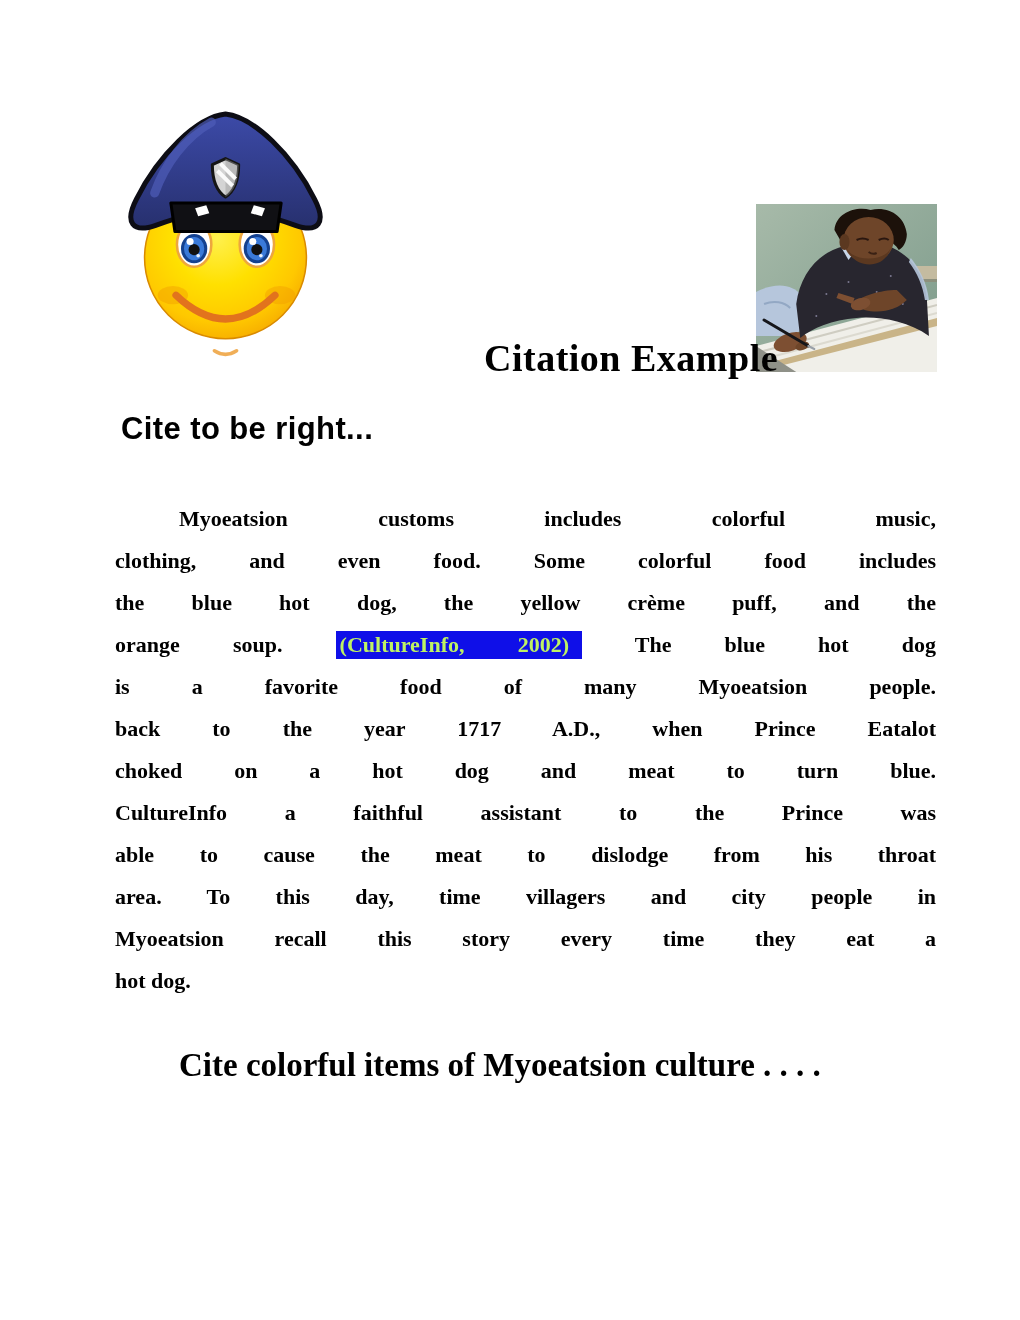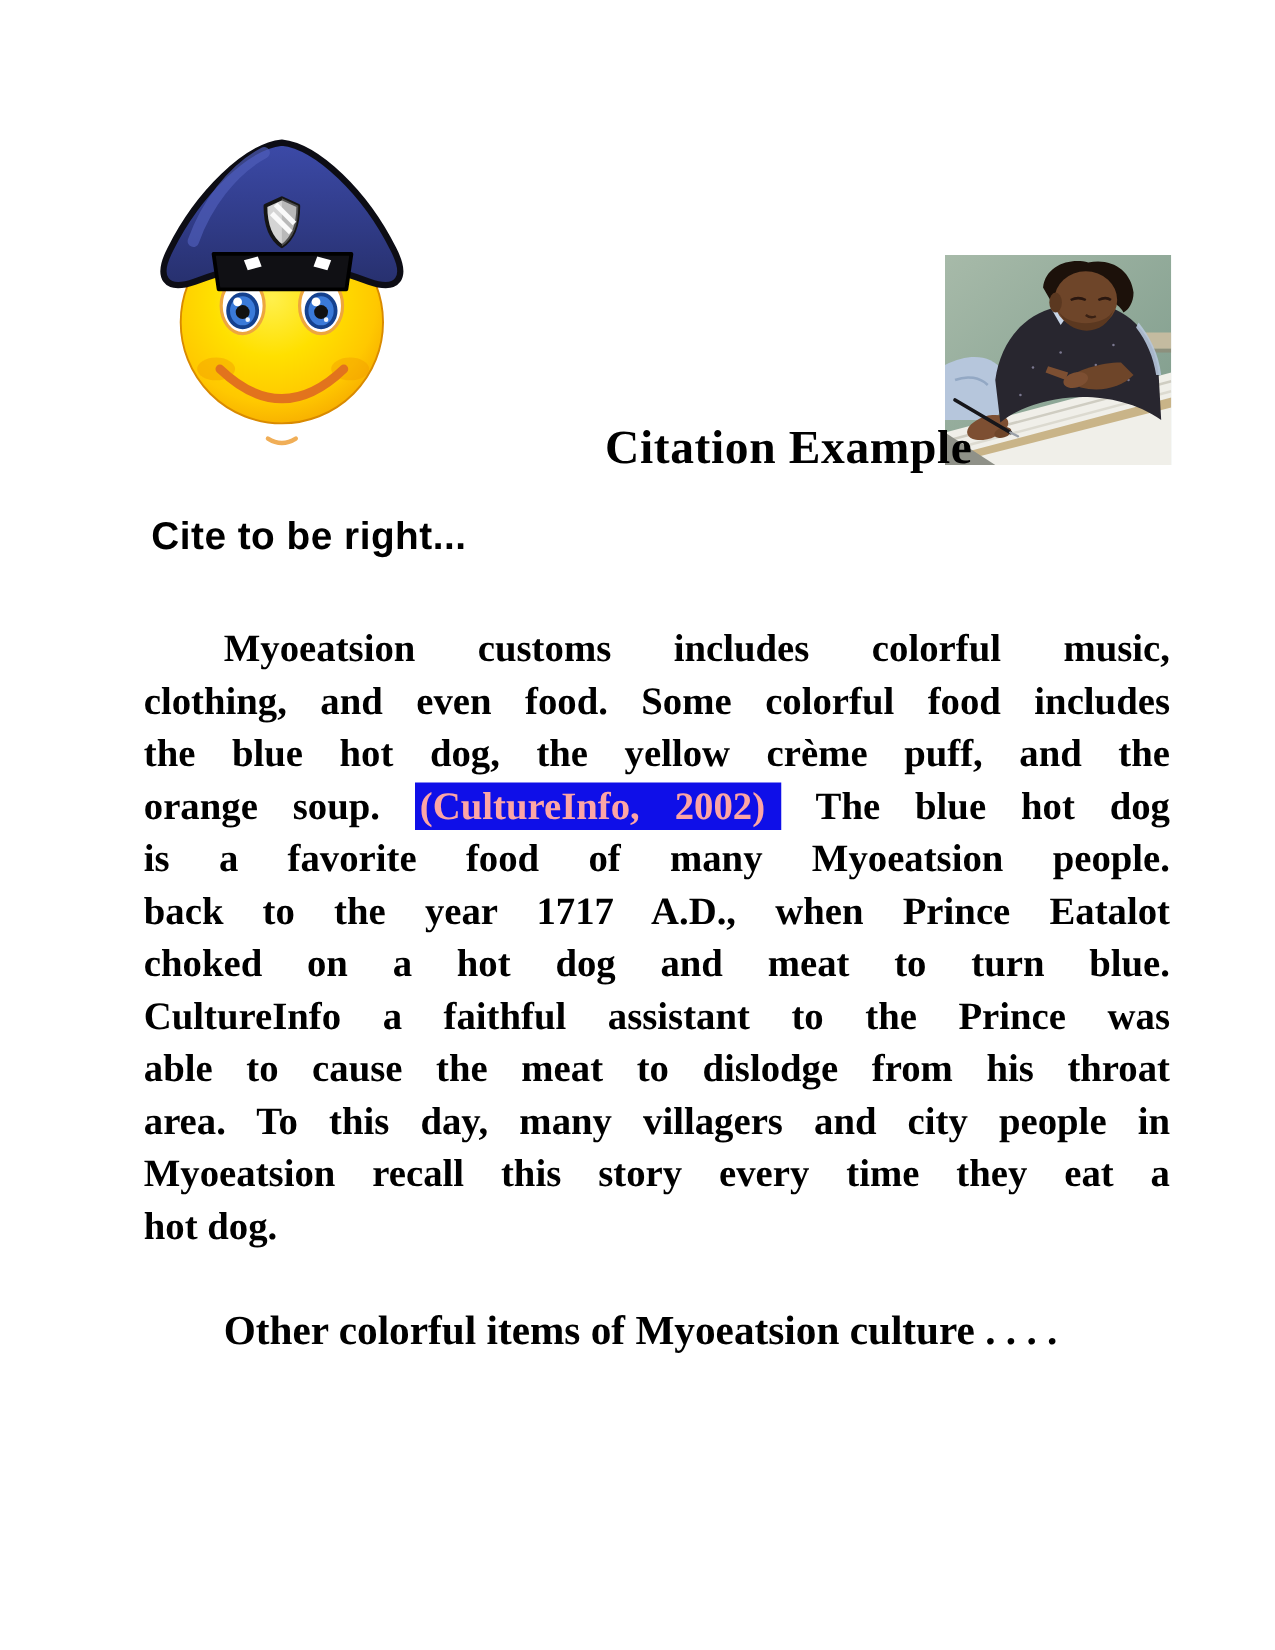--- a/index.html
+++ b/index.html
@@ -36,31 +36,31 @@
     font-family:"Liberation Sans","DejaVu Sans",sans-serif;
     font-size:31px;font-weight:bold;
     letter-spacing:.4px;
     white-space:nowrap;
     text-align:center;
   }
 
   
   #body-paragraph{
     left:115px;top:498px;width:821px;
-    font-size:31px;font-weight:bold;line-height:42px;
+    font-size:22px;font-weight:bold;line-height:42px;
   }
   .line{
     height:42px;overflow:hidden;
     text-align:justify;text-align-last:justify;
   }
   .line.first{text-indent:64px;}
   .line.lastline{text-align:center;text-align-last:left;}
   .cite-hl{
     background:var(--hl);
-    color:#fca5a5;
+    color:#bef264;
     padding:1px 13px 2px 4px;
   }
   #closing-line{
     left:115px;top:1044px;width:821px;
     font-size:33px;font-weight:bold;line-height:42px;
     text-indent:64px;white-space:nowrap;
   }
 </style>
 </head>
 <body style="background: rgb(255, 255, 255);">
@@ -181,18 +181,18 @@
 <div class="abs" id="body-paragraph">
   <div class="line first"><span>Myoeatsion customs includes colorful music,</span></div>
   <div class="line"><span>clothing, and even food. Some colorful food includes</span></div>
   <div class="line"><span>the blue hot dog, the yellow crème puff, and the</span></div>
   <div class="line"><span>orange soup. </span><span class="cite-hl">(CultureInfo, 2002)</span><span> The blue hot dog</span></div>
   <div class="line"><span>is a favorite food of many Myoeatsion people.</span></div>
   <div class="line"><span>back to the year 1717 A.D., when Prince Eatalot</span></div>
   <div class="line"><span>choked on a hot dog and meat to turn blue.</span></div>
   <div class="line"><span>CultureInfo a faithful assistant to the Prince was</span></div>
   <div class="line"><span>able to cause the meat to dislodge from his throat</span></div>
-  <div class="line"><span>area. To this day, many villagers and city people in</span></div>
+  <div class="line"><span>area. To this day, time villagers and city people in</span></div>
   <div class="line"><span>Myoeatsion recall this story every time they eat a</span></div>
   <div class="line lastline"><span>hot dog.</span></div>
 </div>
 
-<div class="abs" id="closing-line">Other colorful items of Myoeatsion culture . . . .</div>
+<div class="abs" id="closing-line">Cite colorful items of Myoeatsion culture . . . .</div>
 
 </body></html>

